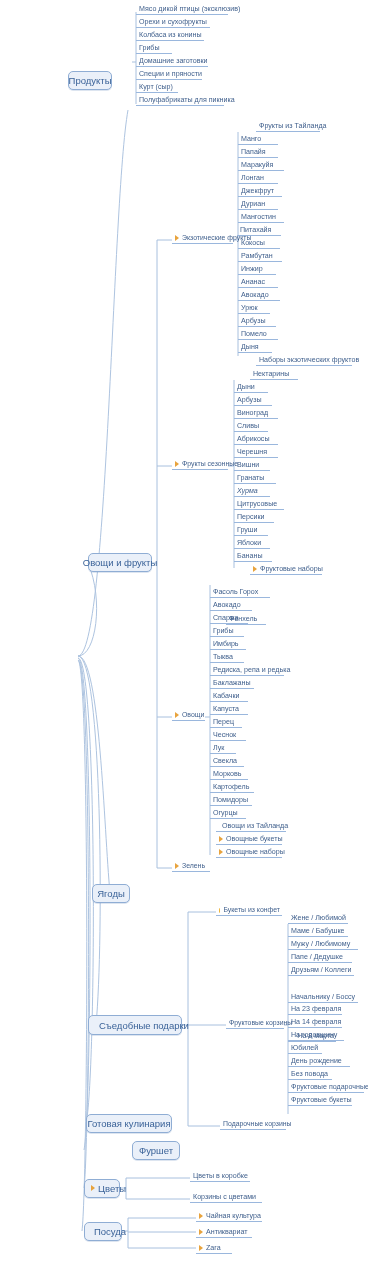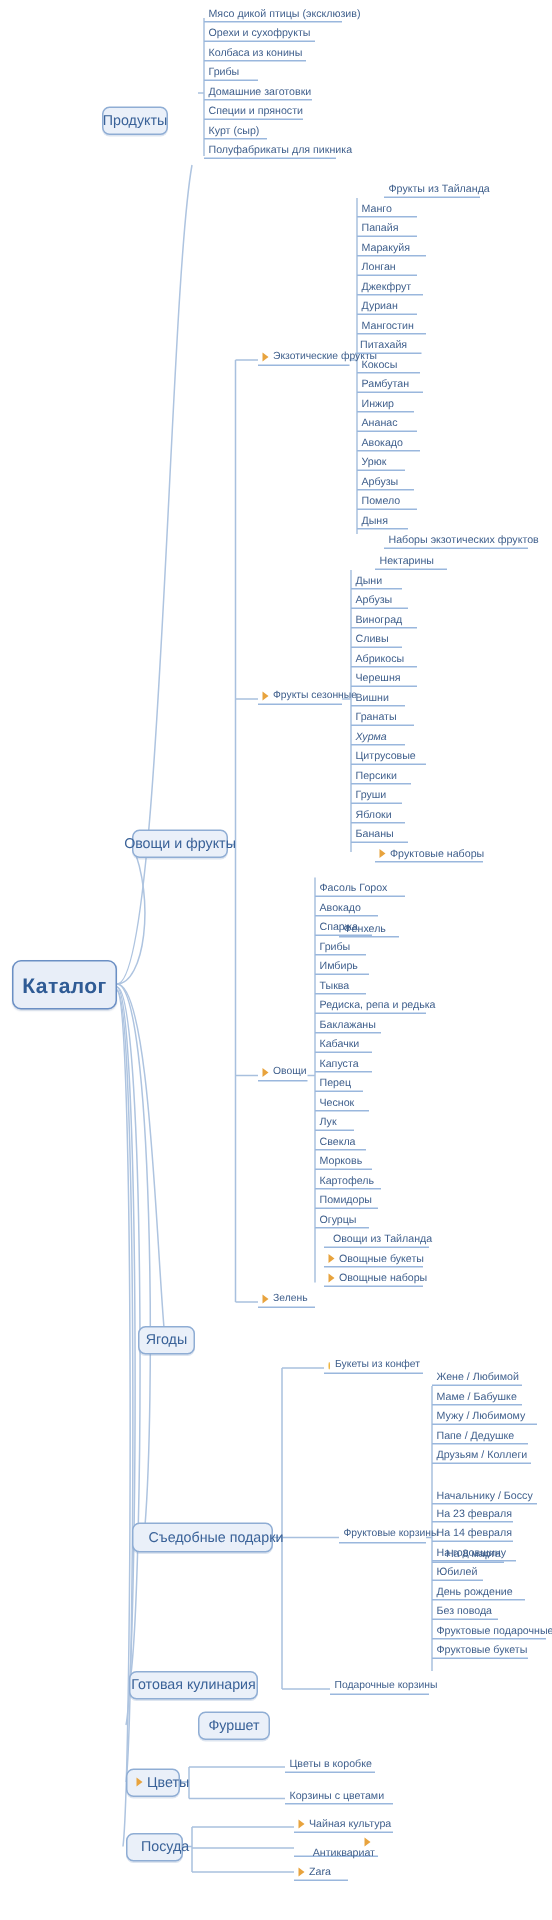--- a/index.html
+++ b/index.html
@@ -104,23 +104,20 @@
       <path d="M126 1199 L190 1199"></path>
 
       <path d="M122 1231 L128 1231"></path>
       <path d="M128 1218 L128 1248" stroke="#a8c0de"></path>
       <path d="M128 1218 L196 1218"></path>
       <path d="M128 1232 L196 1232"></path>
       <path d="M128 1248 L196 1248"></path>
     </g>
   </svg>
 
-  <div class="root" style="left:8px;top:640px;width:70px;height:33px;">
-    <span class="lbl">Каталог</span>
-  </div>
 
   <div class="n1 center" style="left:68px;top:39px;width:44px;height:19px;margin-top:32px;">
     <span class="lbl">Продукты</span>
   </div>
   <div class="leaf" style="left:136px;top:3px;width:92px;height:12px;">
     <span class="lbl">Мясо дикой птицы (эксклюзив)</span>
   </div>
   <div class="leaf" style="left:136px;top:16px;width:74px;height:12px;">
     <span class="lbl">Орехи и сухофрукты</span>
   </div>
@@ -429,21 +426,21 @@
     </div>
 
   <div class="n1" style="left:84px;top:1222px;width:38px;height:19px;">
     <span class="mk dot"></span>
     <span class="lbl">Посуда</span>
   </div>
   <div class="leaf" style="left:196px;top:1210px;width:66px;height:12px;">
     <span class="mk"></span>
     <span class="lbl">Чайная культура</span>
   </div>
-  <div class="leaf" style="left:196px;top:1226px;width:56px;height:12px;flex-direction:column;">
+  <div class="leaf" style="left:196px;top:1226px;width:56px;height:12px;">
     <span class="mk"></span>
     <span class="lbl">Антиквариат</span>
   </div>
   <div class="leaf" style="left:196px;top:1242px;width:36px;height:12px;">
     <span class="mk"></span>
     <span class="lbl">Zara</span>
   </div>
 </div>
 
 </body></html>

